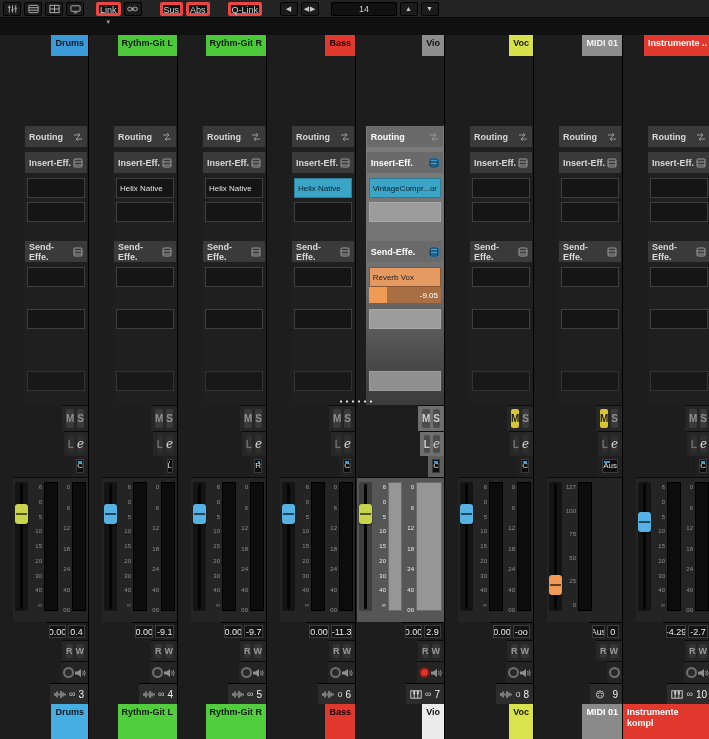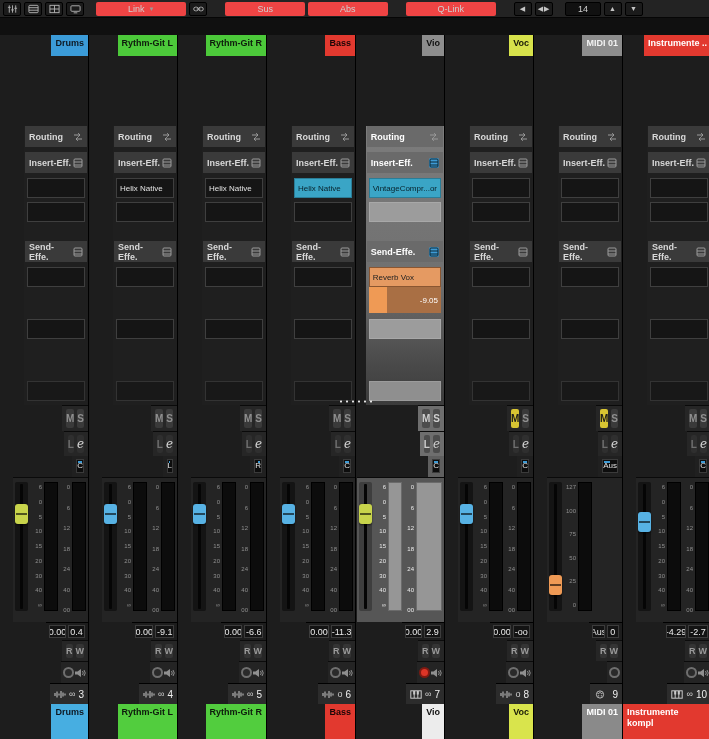--- a/index.html
+++ b/index.html
@@ -3,22 +3,22 @@
 <meta charset="utf-8">
 <style>
 * { box-sizing: border-box; margin: 0; padding: 0; }
 html,body { width:709px; height:739px; overflow:hidden; }
 body { background:#141414; font-family:"Liberation Sans", sans-serif; position:relative; }
 
 
 .toolbar { height:18px; background:#232323; border-bottom:1px solid #060606; display:flex; align-items:center; padding:0 3px; gap:3px; }
 .tb-iconbtn { width:18px; height:14px; background:#1b1b1b; border:1px solid #000; border-radius:2px; color:#b5b5b5; display:flex; align-items:center; justify-content:center; }
 .tb-iconbtn svg { width:11px; height:10px; }
-.tb-btn { height:14px; background:#111; border:7px solid #ef4444; border-radius:2px; color:#d0d0d0; font-size:9px; display:flex; align-items:center; padding:0 25px; gap:4px; }
-.tb-display { height:14px; background:#111; border:1px solid #000; border-radius:2px; color:#d0d0d0; font-size:9px; display:flex; align-items:center; padding:0 12px; }
+.tb-btn { height:14px; background:#111; border:3px solid #ef4444; border-radius:2px; color:#d0d0d0; font-size:9px; display:flex; align-items:center; padding:0 1px; gap:4px;flex-direction:column; }
+.tb-display { height:14px; background:#111; border:1px solid #000; border-radius:2px; color:#d0d0d0; font-size:9px; display:flex; align-items:center; padding:0 27px; }
 .tb-caret { font-size:6px; color:#9a9a9a; }
 .tb-glyph { font-size:7px; color:#c5c5c5; letter-spacing:1px; }
 .sp6 { width:6px; } .sp12 { width:12px; }
 
 .gapbar { height:17px; background:#101010; }
 
 
 #channels { display:flex; width:709px; background:#000; }
 .channel { width:89px; min-width:89px; display:flex; flex-direction:column; background:#1d1d1d; border-right:1px solid #000;align-items:flex-end; }
 
@@ -49,21 +49,21 @@
 .slot-extra { margin-top:42px; border-color:#333; background:#181818; }
 .slot.s-active { background:#3aa5c6; border-color:#2a7d97; color:#08222b; }
 .slot.filled { background:#9c9c9c; border-color:#7b7b7b; }
 .slot.send-on { background:#e59a62; border-color:#8a5631; color:#222; }
 .selected .slot { background:#6b6b6b; border-color:#8e8e8e; }
 .selected .slot.s-active { background:#3aa5c6; border-color:#2a7d97; }
 .selected .slot.filled { background:#9c9c9c; border-color:#a8a8a8; }
 .selected .slot.send-on { background:#e59a62; border-color:#8a5631; }
 .selected .slot-extra { background:#8f8f8f; border-color:#9c9c9c; }
 
-.send-value { height:26px; margin:0 3px; background:#a96f44; display:flex; align-items:center; visibility:hidden; }
+.send-value { height:16px; margin:0 3px; background:#a96f44; display:flex; align-items:center; visibility:hidden; }
 .send-value.on { visibility:visible; }
 .sv-block { width:18px; height:100%; background:#ef9a55; }
 .sv-text { flex:1; text-align:right; font-size:8px; color:#fff; padding-right:3px; }
 
 .ms-row { height:26px; display:flex; gap:3px; padding:3px 4px; background:#262626; border-top:1px solid #0a0a0a; }
 .le-row { height:25px; }
 .ms-btn { flex:1; background:#3a3a3a; border-radius:2px; color:#8f8f8f; font-size:10px; font-weight:bold; display:flex; align-items:center; justify-content:center; }
 .ms-btn.active { background:#d8c532; color:#1c1c1c; }
 .le-l { color:#6f6f6f; background:#2f2f2f; }
 .le-e { font-family:"DejaVu Serif", serif; font-style:italic; font-weight:normal; font-size:12px; color:#d6d6d6; background:#2f2f2f; }
@@ -530,21 +530,21 @@
           <span>12</span>
           <span>18</span>
           <span>24</span>
           <span>40</span>
           <span>00</span>
         </div>
       <div class="meter m2"></div>
     </div>
     <div class="values">
       <div class="vbox">0.00</div>
-      <div class="vbox">-6.6</div>
+      <div class="vbox">-9.7</div>
     </div>
     <div class="rw-row">
       <div class="rw-btn">R</div>
       <div class="rw-btn">W</div>
     </div>
     <div class="rec-row">
       <div class="rec-half">
           <div class="rec-btn"></div>
         </div>
       <div class="rec-half">

